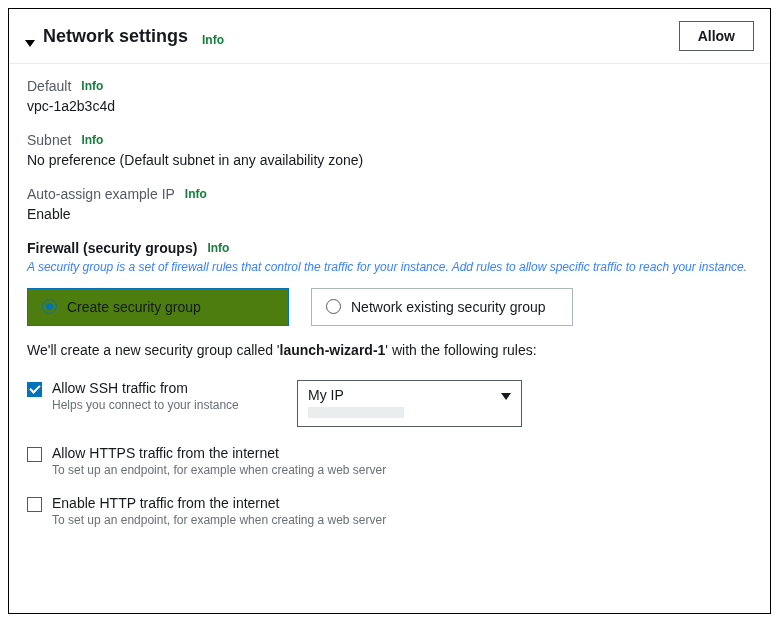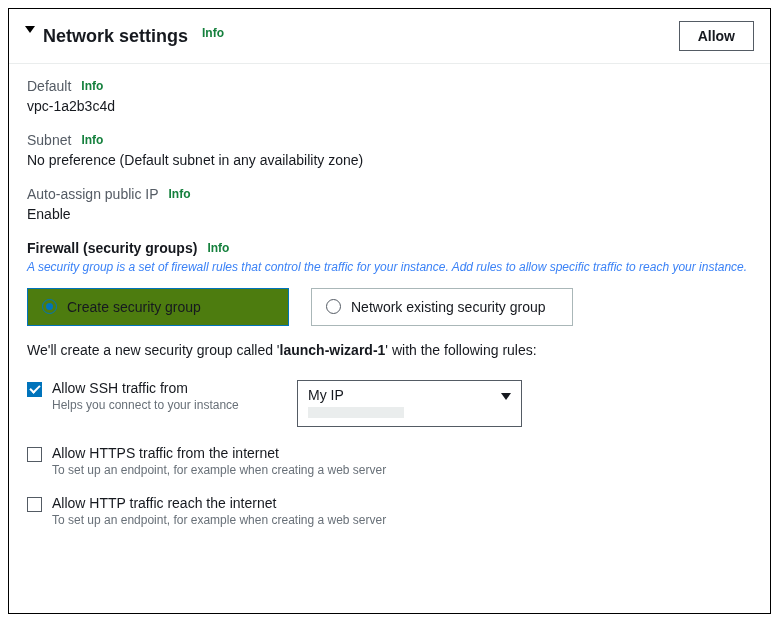--- a/index.html
+++ b/index.html
@@ -18,21 +18,21 @@
     }
     .panel-header {
       display: flex;
       align-items: center;
       justify-content: space-between;
       padding: 12px 16px;
       border-bottom: 1px solid #eaeded;
     }
     .panel-header-left {
       display: flex;
-      align-items: flex-start;
+      align-items: flex-end;
       gap: 8px;
     }
     .caret {
       width: 0; height: 0;
       border-left: 5px solid transparent;
       border-right: 5px solid transparent;
       border-top: 7px solid #000;
     }
     .panel-title {
       font-size: 18px;
@@ -231,21 +231,21 @@
     <div class="field">
       <div class="field-label">
         <span>Subnet</span>
         <span class="info-link">Info</span>
       </div>
       <div class="field-value">No preference (Default subnet in any availability zone)</div>
     </div>
 
     <div class="field">
       <div class="field-label">
-        <span>Auto-assign public IP</span>
+        <span>Auto-assign example IP</span>
         <span class="info-link">Info</span>
       </div>
       <div class="field-value">Enable</div>
     </div>
 
     <div class="firewall-label">
       <span>Firewall (security groups)</span>
       <span class="info-link">Info</span>
     </div>
     <div class="firewall-desc">A security group is a set of firewall rules that control the traffic for your instance. Add rules to allow specific traffic to reach your instance.</div>
@@ -286,19 +286,19 @@
       <span class="checkbox"></span>
       <div class="check-content">
         <div class="check-label">Allow HTTPS traffic from the internet</div>
         <div class="check-sub">To set up an endpoint, for example when creating a web server</div>
       </div>
     </div>
 
     <div class="check-row">
       <span class="checkbox"></span>
       <div class="check-content">
-        <div class="check-label">Allow HTTP traffic reach the internet</div>
+        <div class="check-label">Enable HTTP traffic from the internet</div>
         <div class="check-sub">To set up an endpoint, for example when creating a web server</div>
       </div>
     </div>
 
   </div>
 </div>
 
 </body></html>

